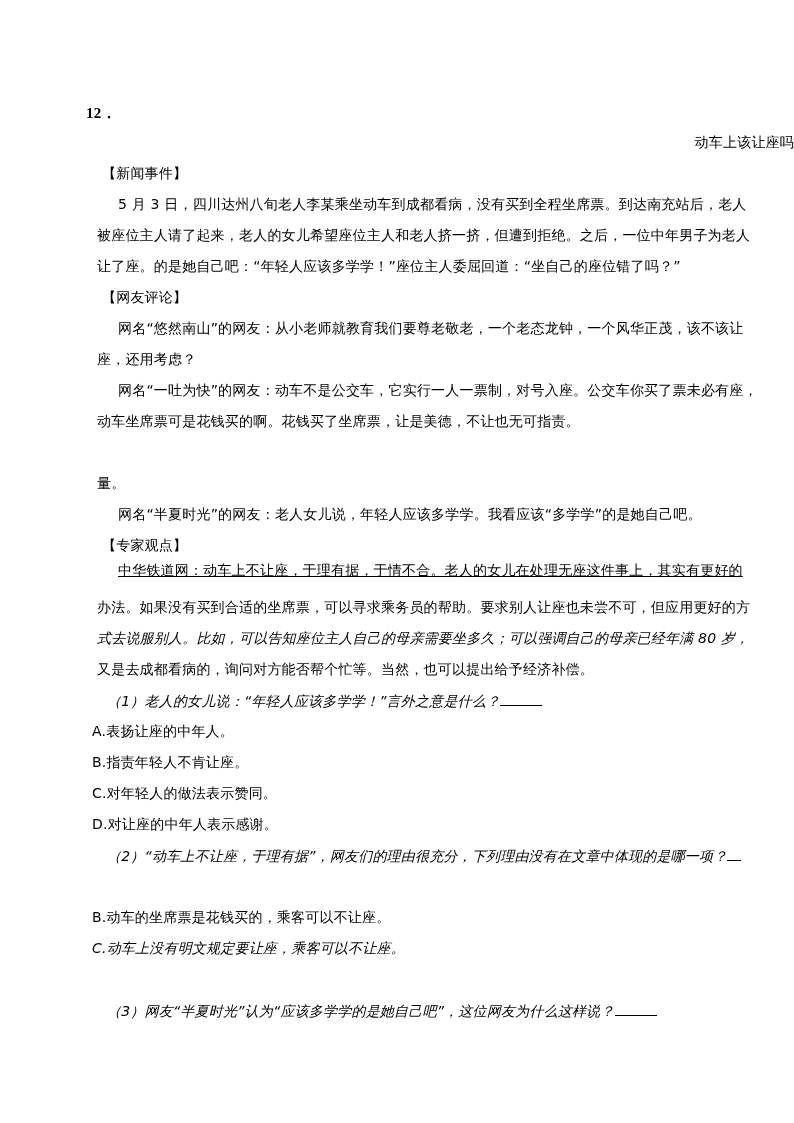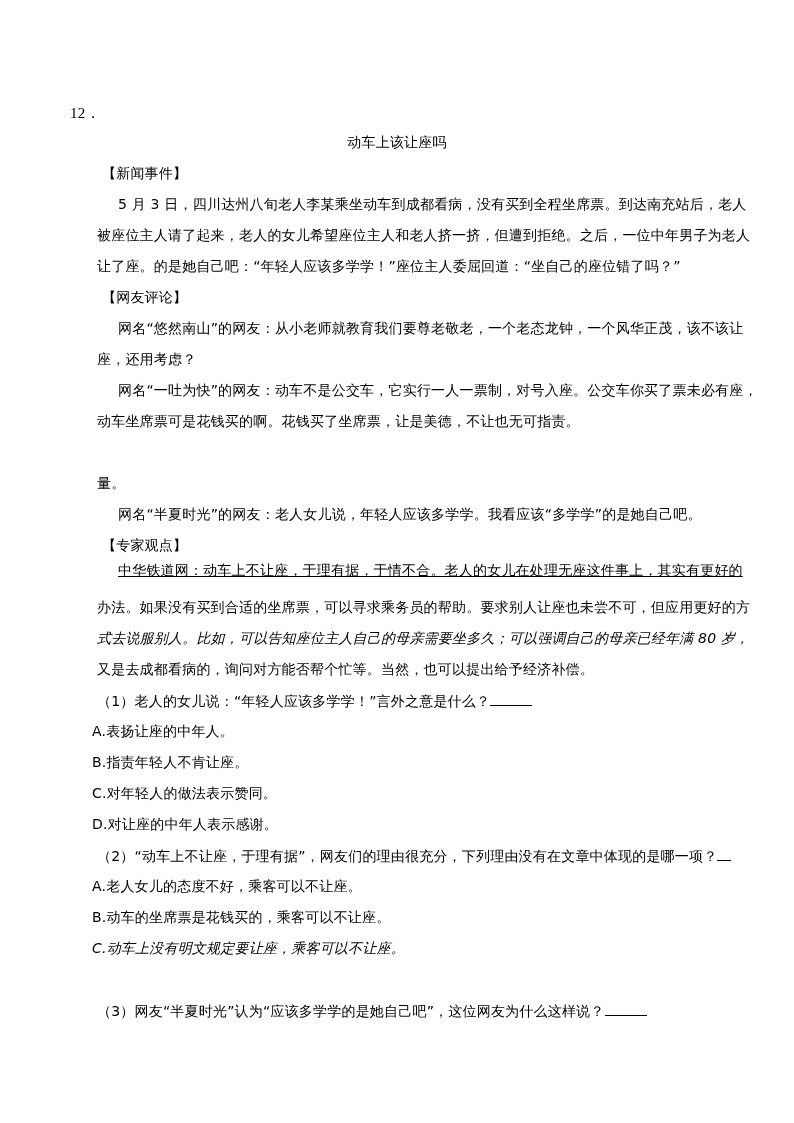--- a/index.html
+++ b/index.html
@@ -25,33 +25,34 @@
     .line {
       position: absolute;
       font-size: 14px;
       line-height: 18px;
       white-space: nowrap;
       letter-spacing: 0.2px;
     }
     .qnum {
       font-family: "Liberation Serif", serif;
       font-size: 15px;
-      left: 70px;
+      left: 86px;
       top: 104px;
+      font-weight: bold;
     }
     .title {
       left: 0;
       width: 794px;
-      text-align: center;
+      text-align: right;
       top: 133px;
     }
     .section { left: 102px; }
     .indent { left: 118px; }
     .cont { left: 97px; }
-    .qitem { left: 97px; }
+    .qitem { left: 107px; font-style: italic; }
     .opt { left: 92px; }
     .blank {
       display: inline-block;
       border-bottom: 1px solid #000;
       height: 14px;
       vertical-align: baseline;
     }
     .blank-long { width: 42px; }
     .blank-short { width: 14px; }
   </style>
@@ -86,21 +87,20 @@
     <span>（1）老人的女儿说：“年轻人应该多学学！”言外之意是什么？</span><span class="blank blank-long"></span>
   </div>
   <div class="line opt" style="top:722px;">A.表扬让座的中年人。</div>
   <div class="line opt" style="top:753px;">B.指责年轻人不肯让座。</div>
   <div class="line opt" style="top:784px;">C.对年轻人的做法表示赞同。</div>
   <div class="line opt" style="top:815px;">D.对让座的中年人表示感谢。</div>
 
   <div class="line qitem" style="top:846px;">
     <span>（2）“动车上不让座，于理有据”，网友们的理由很充分，下列理由没有在文章中体现的是哪一项？</span><span class="blank blank-short"></span>
   </div>
-  <div class="line opt" style="top:877px;">A.老人女儿的态度不好，乘客可以不让座。</div>
   <div class="line opt" style="top:908px;">B.动车的坐席票是花钱买的，乘客可以不让座。</div>
   <div class="line opt" style="top:939px;font-style:italic;">C.动车上没有明文规定要让座，乘客可以不让座。</div>
 
   <div class="line qitem" style="top:1001px;">
     <span>（3）网友“半夏时光”认为“应该多学学的是她自己吧”，这位网友为什么这样说？</span><span class="blank blank-long"></span>
   </div>
 
 </div>
 
 </body></html>

